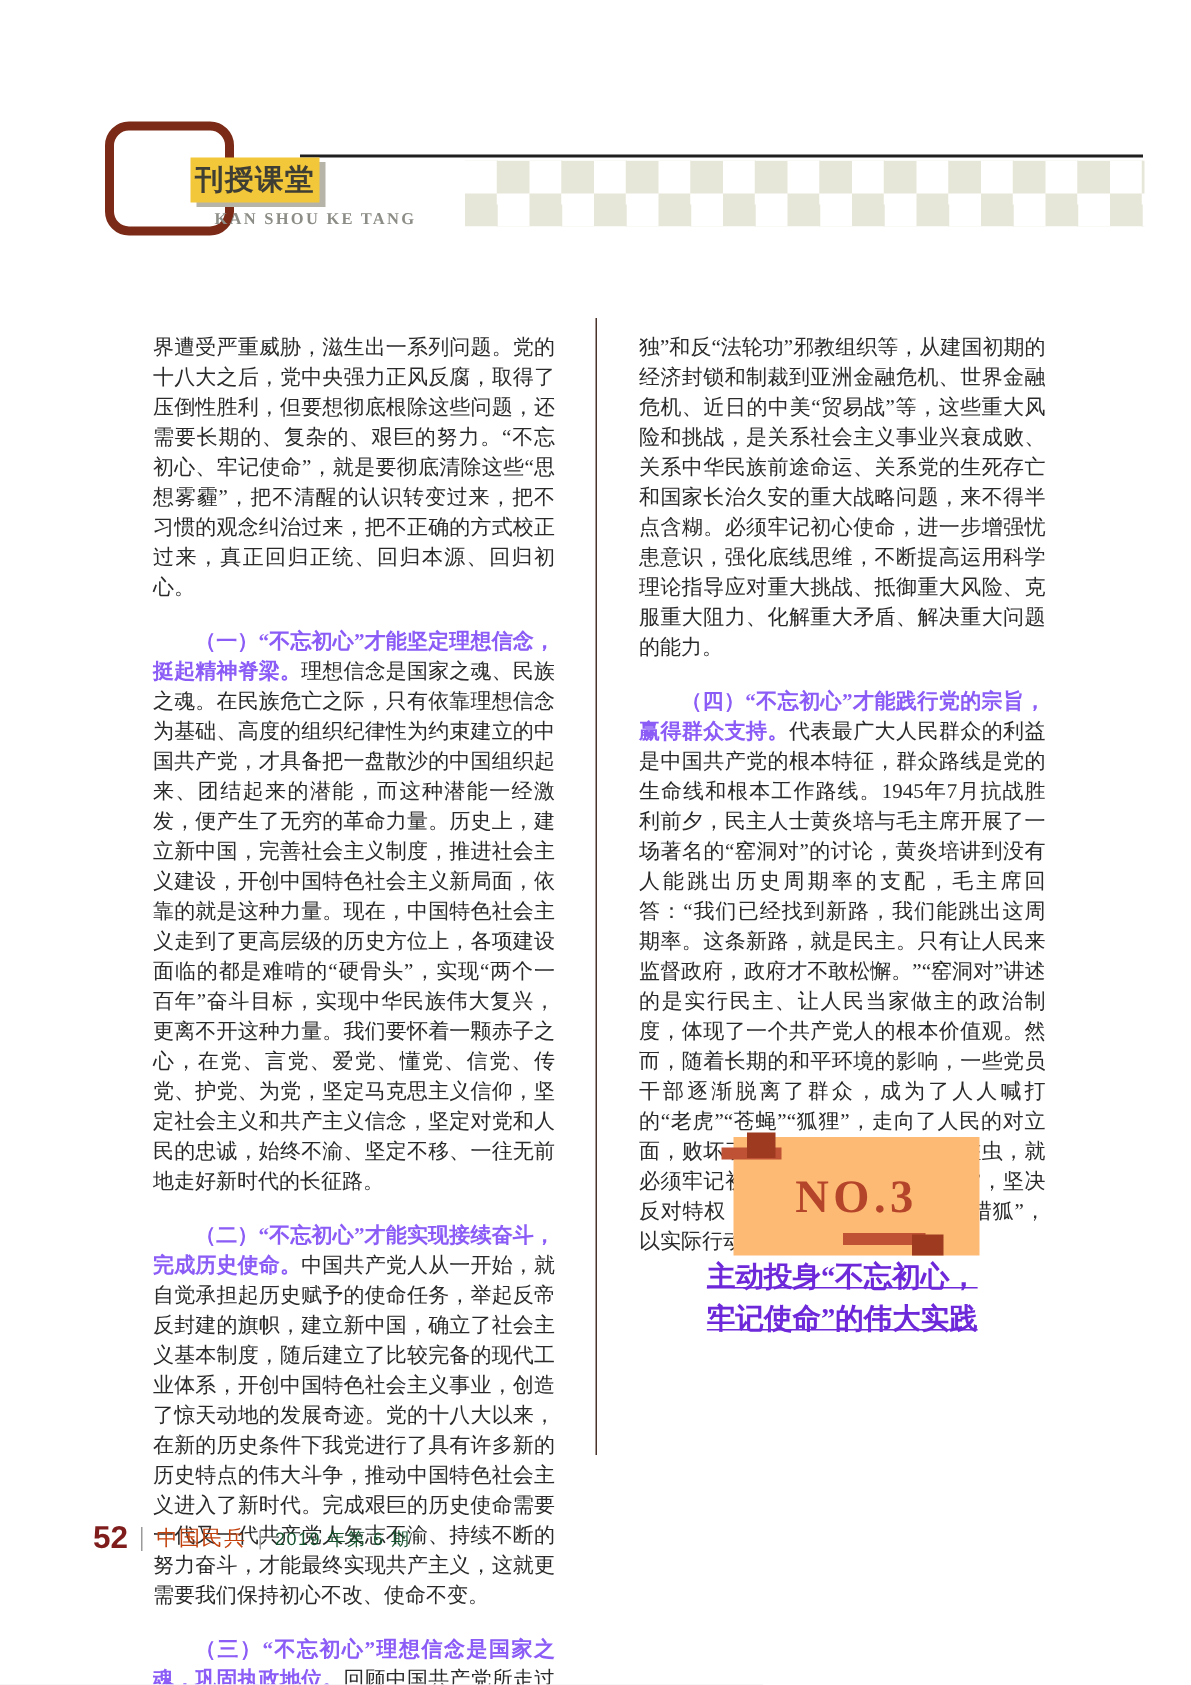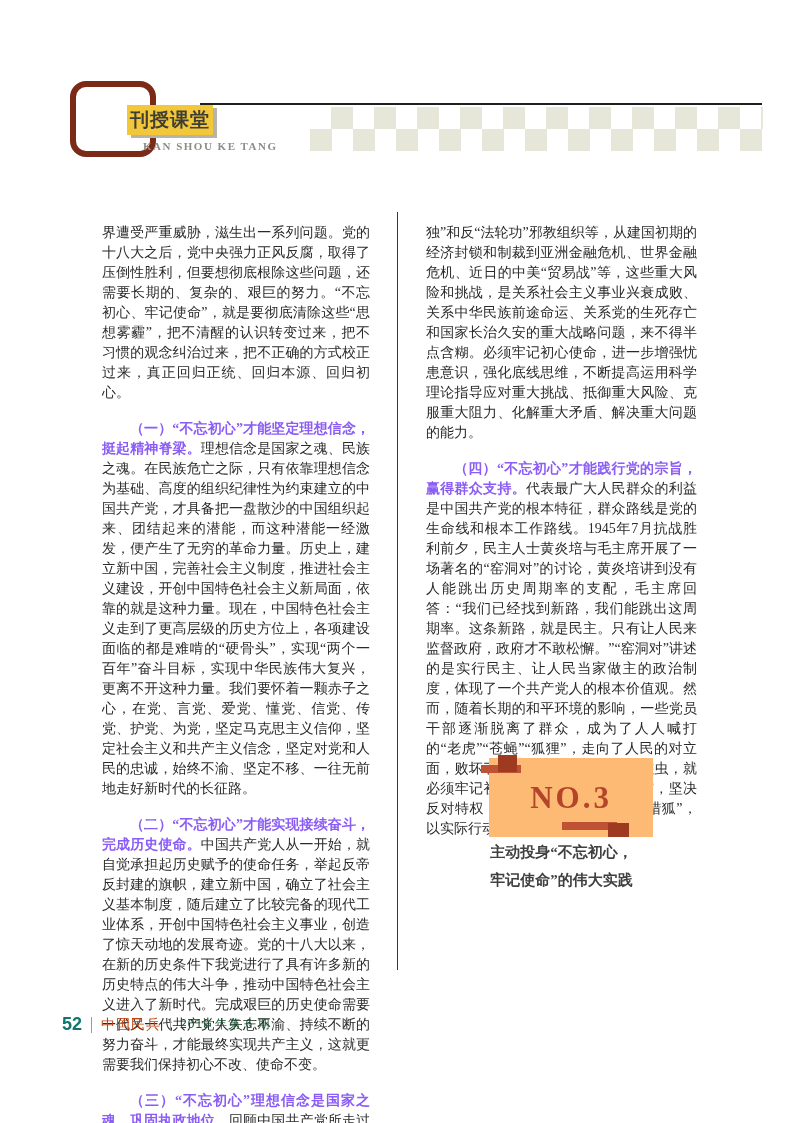--- a/index.html
+++ b/index.html
@@ -36,26 +36,26 @@
        display:flex;align-items:center;justify-content:center;}
   .no3-text{font-weight:700;font-size:31px;letter-spacing:3px;color:#b5452a;
             font-family:"Liberation Serif","DejaVu Serif",serif;}
   .acc{position:absolute;}
   .acc.tl-bar{left:-8px;top:7px;width:40px;height:8px;background:#bf5134;}
   .acc.tl-sq{left:9px;top:-3px;width:19px;height:17px;background:#9d3a20;}
   .acc.br-bar{right:36px;bottom:7px;width:55px;height:8px;background:#bf5134;}
   .acc.br-sq{right:24px;bottom:0px;width:21px;height:14px;background:#9d3a20;}
 
   .sec-title{position:absolute;left:410px;top:838px;width:303px;text-align:center;
-             font-weight:700;font-size:15px;line-height:28px;color:#404040;}
+             font-weight:700;font-size:19px;line-height:28px;color:#6d28d9;text-decoration:underline;}
 
   
   .footer{position:absolute;left:62px;top:1014px;display:flex;align-items:center;
           font-family:"Liberation Sans","DejaVu Sans",sans-serif;}
-  .pageno{font-size:18px;font-weight:700;color:#0f766e;}
+  .pageno{font-size:21px;font-weight:700;color:#7f1d1d;}
   .sep{display:inline-block;width:1px;background:#9a9a9a;margin:0 9px;}
   .sep1{height:16px;}
   .sep2{height:13px;}
   .mag{font-size:14px;color:#c2410c;letter-spacing:1px;text-align:right;}
   .issue{font-size:12px;color:#14532d;letter-spacing:1px;}
 </style>
 </head>
 <body>
 
 <div class="page">

